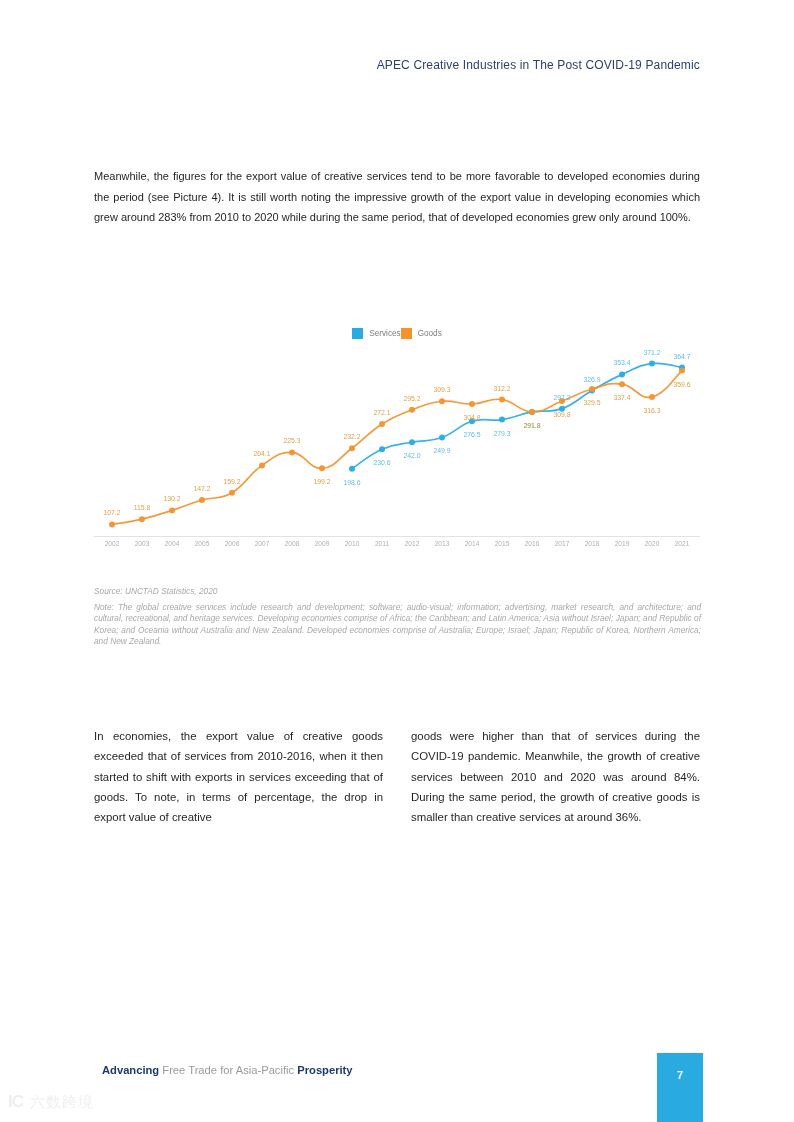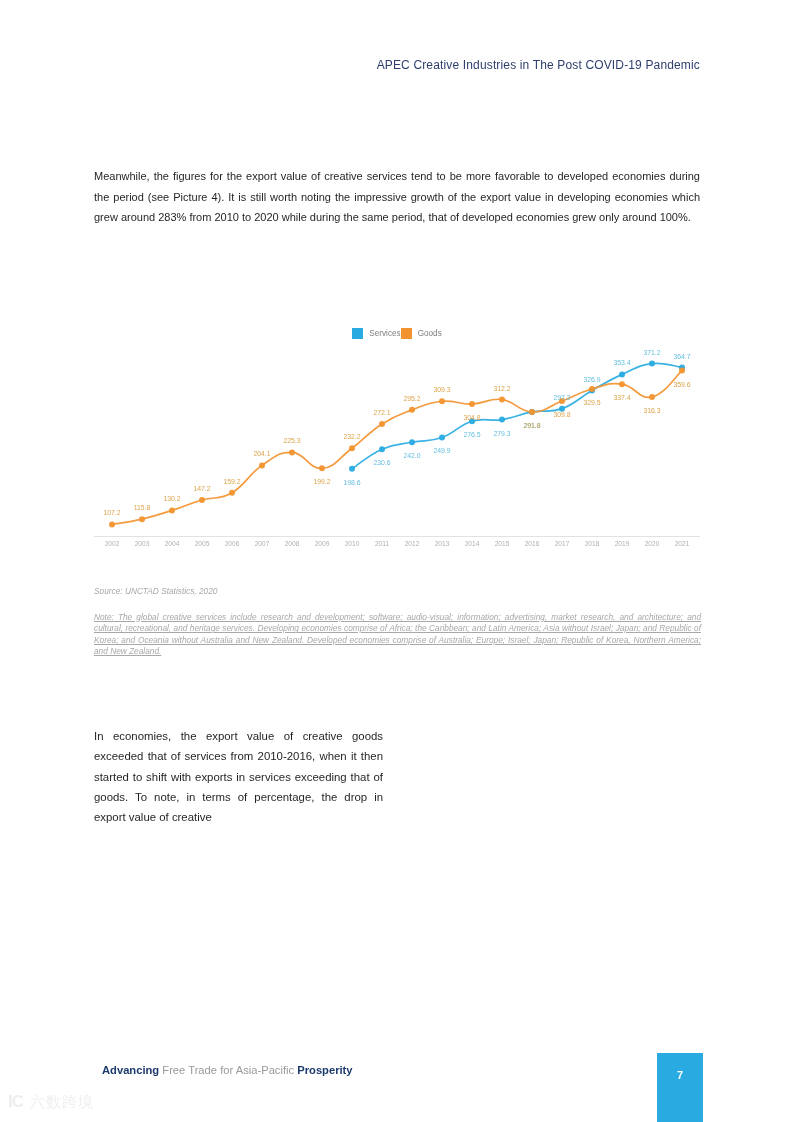--- a/index.html
+++ b/index.html
@@ -67,21 +67,21 @@
   }
   .dl-goods { color:#dda44a; }
   .dl-serv  { color:#64bfe0; }
 
   
   .srcnote {
     position:absolute; left:94px; top:586px; width:607px;
     font-size:8.3px; line-height:11.6px; font-style:italic;
     color:#a8a8a8;
   }
-  .srcnote .note { text-align:justify; display:block; margin-top:14px;text-decoration:underline; }
+  .srcnote .note { text-align:justify; display:block; margin-top:4px; }
 
   
   .cols {
     position:absolute; left:94px; top:688px; width:606px;
     display:flex; gap:28px;
   }
   .col {
     width:289px; font-size:11.4px; line-height:20.3px;
     text-align:justify; text-justify:inter-word; color:#231f20;margin-top:38px;
   }
@@ -235,20 +235,21 @@
       </div>
   </div>
 
   <div class="srcnote">
     <span>Source: UNCTAD Statistics, 2020</span>
     <span class="note">Note: The global creative services include research and development; software; audio-visual; information; advertising, market research, and architecture; and cultural, recreational, and heritage services. Developing economies comprise of Africa; the Caribbean; and Latin America; Asia without Israel; Japan; and Republic of Korea; and Oceania without Australia and New Zealand. Developed economies comprise of Australia; Europe; Israel; Japan; Republic of Korea, Northern America; and New Zealand.</span>
   </div>
 
   <div class="cols">
     <p class="col">In economies, the export value of creative goods exceeded that of services from 2010-2016, when it then started to shift with exports in services exceeding that of goods. To note, in terms of percentage, the drop in export value of creative</p>
+    <p class="col">goods were higher than that of services during the COVID-19 pandemic. Meanwhile, the growth of creative services between 2010 and 2020 was around 84%. During the same period, the growth of creative goods is smaller than creative services at around 36%.</p>
   </div>
 
   <div class="footer">
     <span class="f-bold">Advancing</span><span>&nbsp;</span><span class="f-gray">Free Trade for Asia-Pacific</span><span>&nbsp;</span><span class="f-bold">Prosperity</span>
   </div>
 
   <div class="pagebox">
     <div class="pagenum">7</div>
   </div>
 

